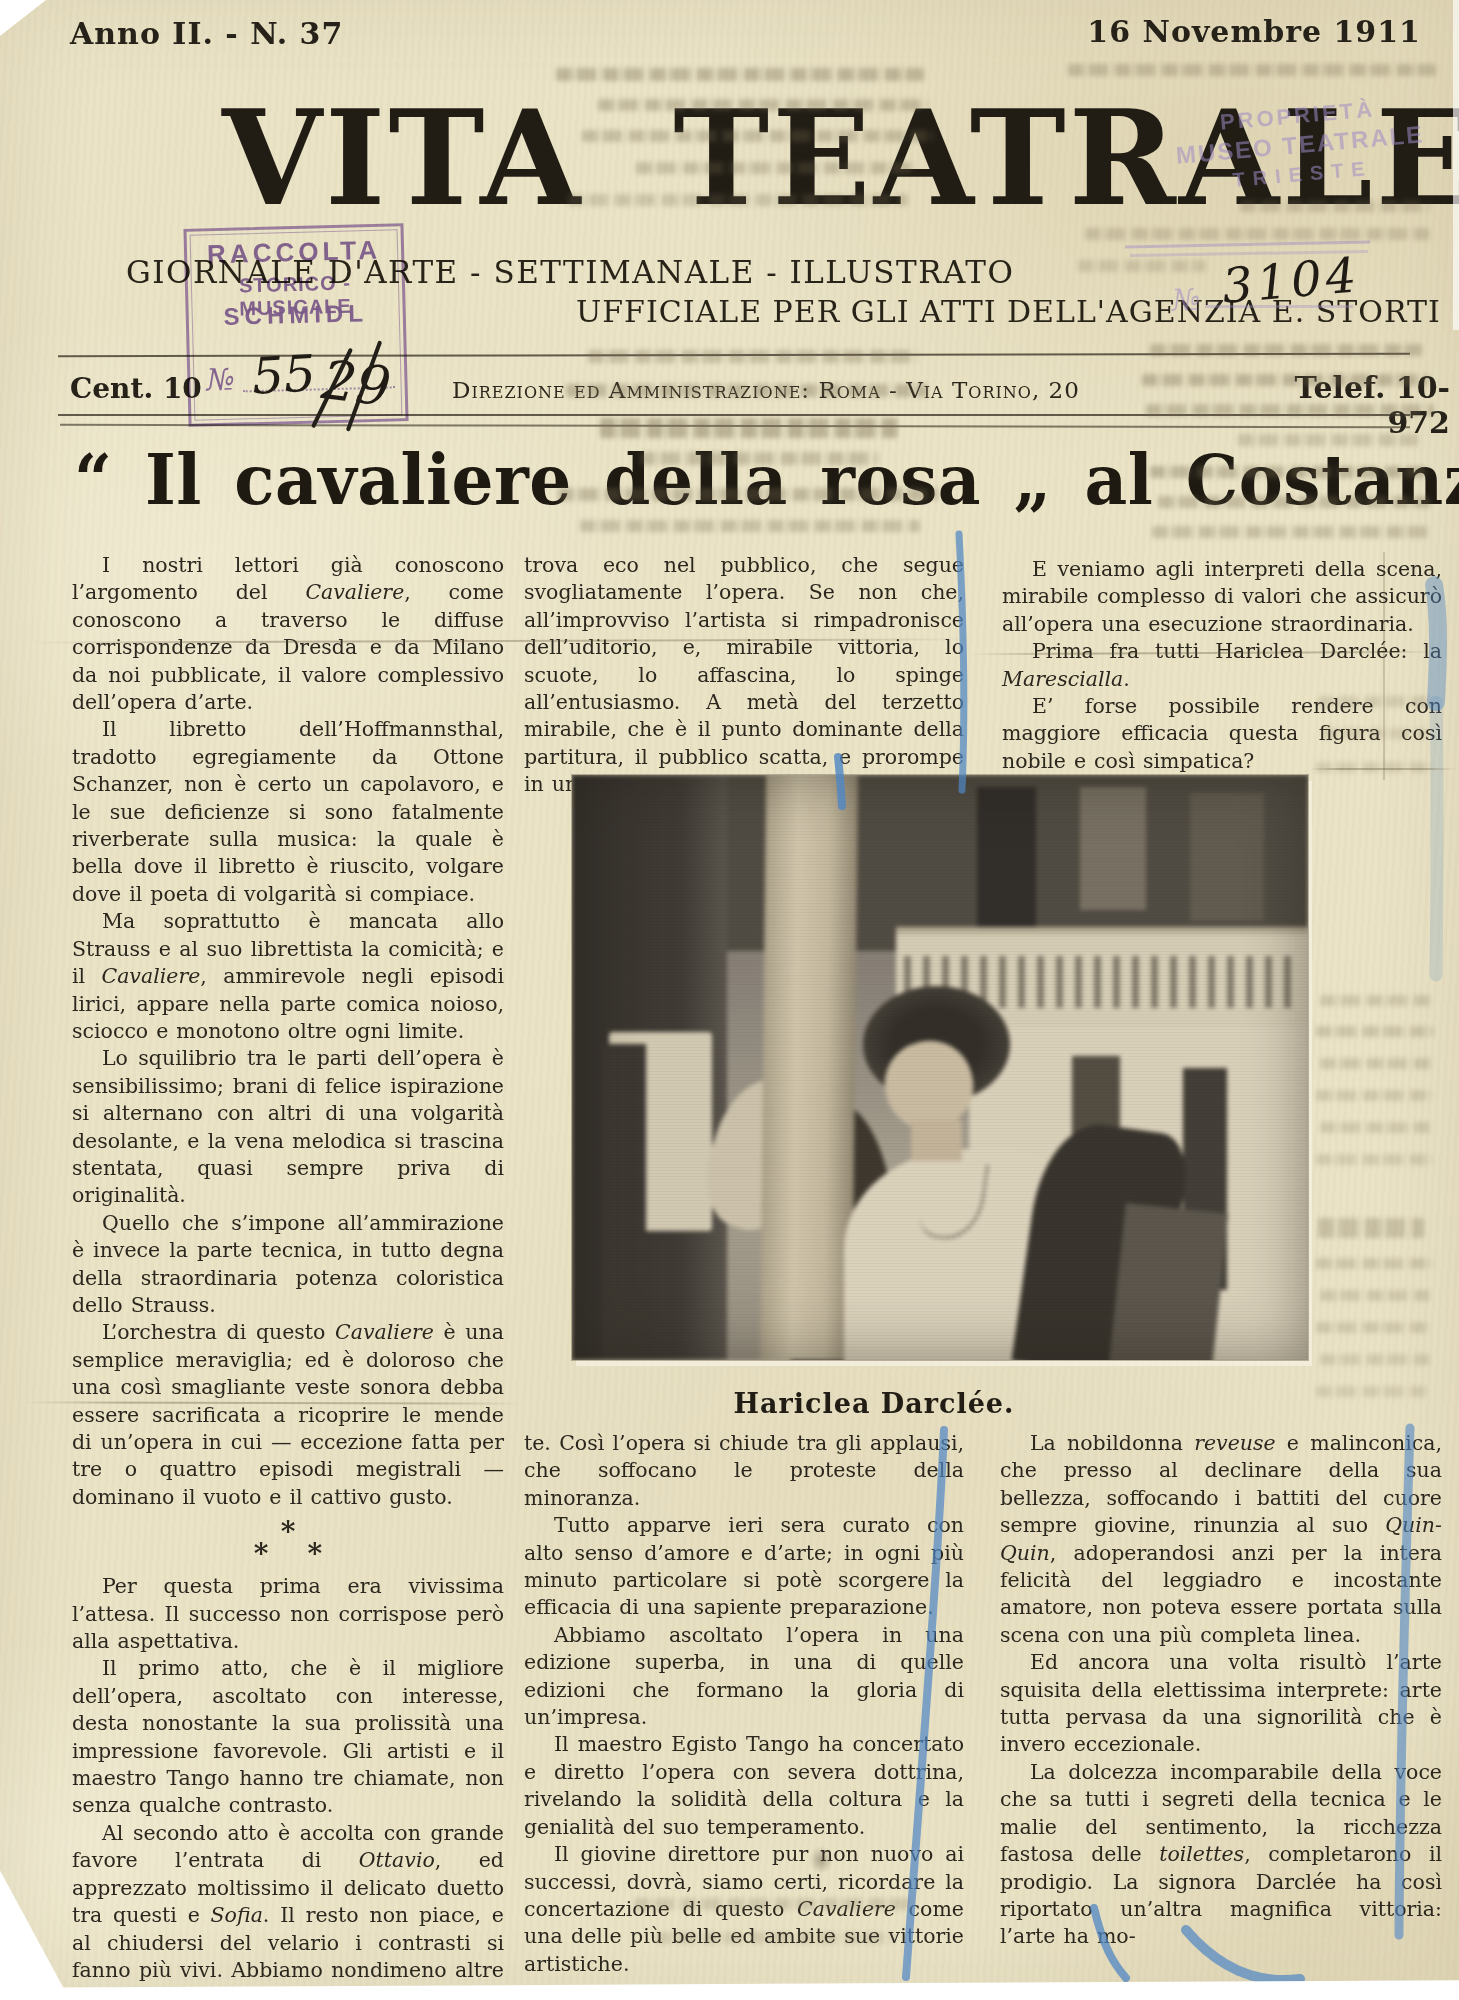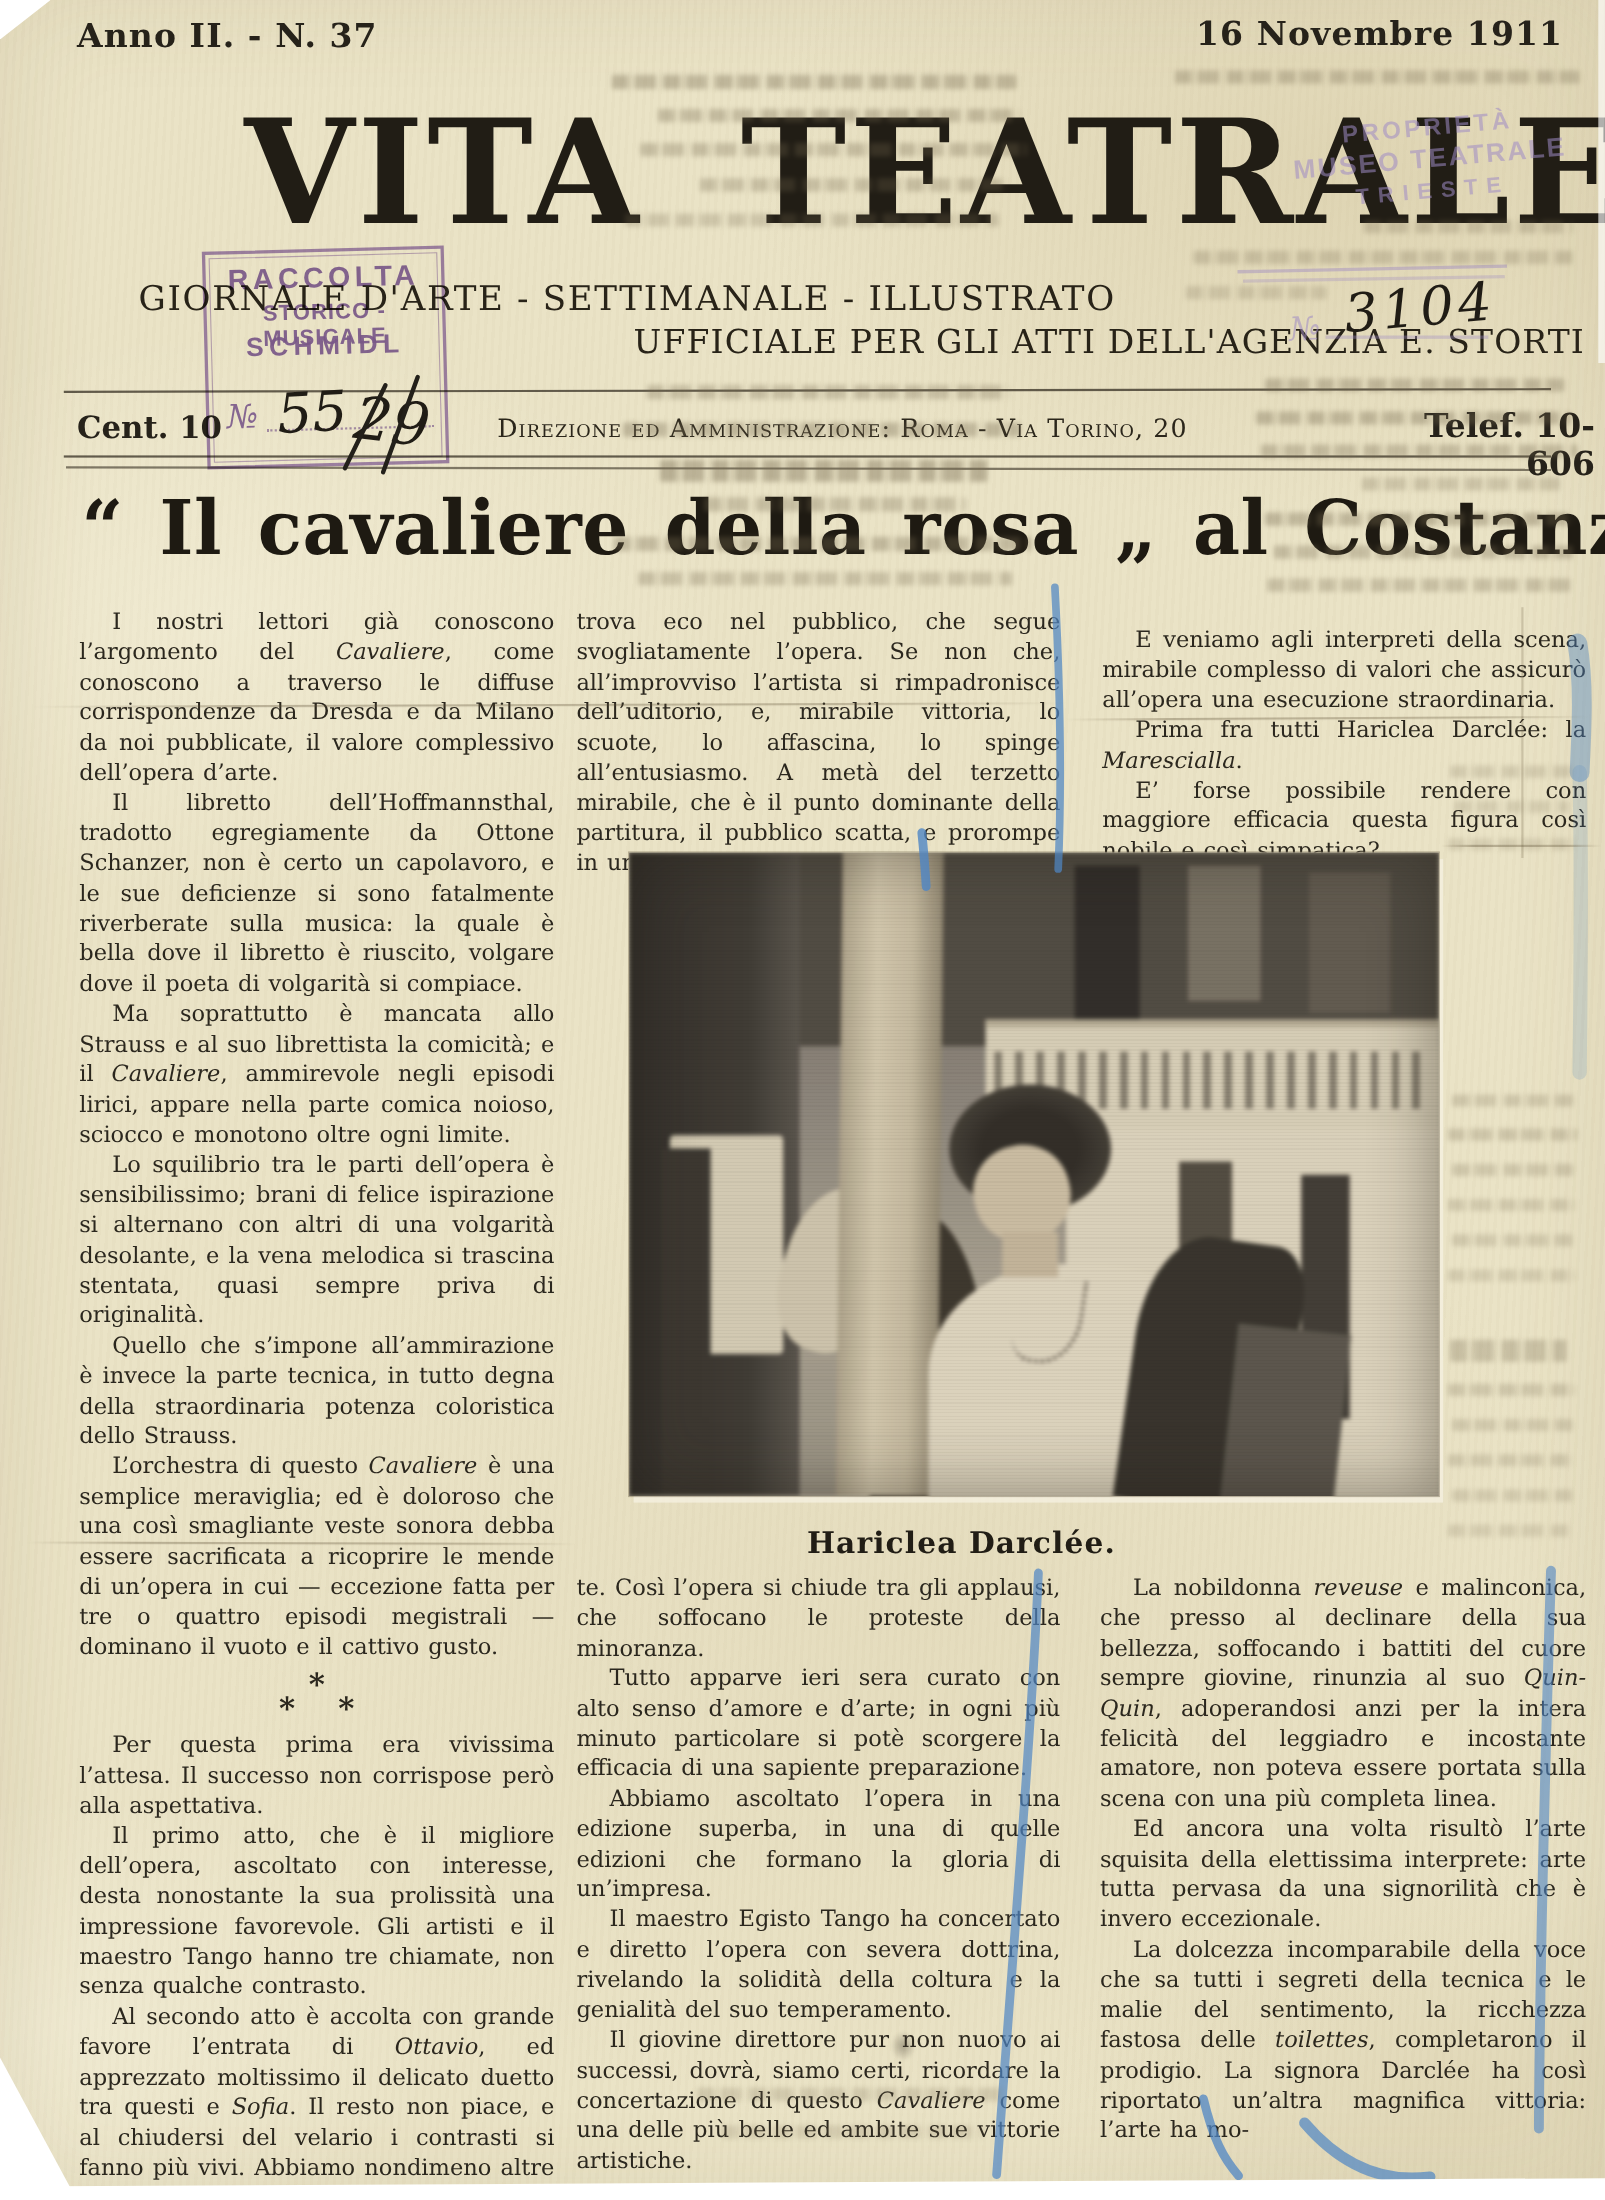--- a/index.html
+++ b/index.html
@@ -139,21 +139,21 @@
   <div class="abs faint-no">№</div>
   <div class="abs lav" style="left:1205px;top:305px;width:148px;height:3px;opacity:.8;"></div>
   <div class="abs hand hand-3104">3104</div>
 
   <div class="abs rule" style="left:58px;top:354px;width:1352px;transform:rotate(-.1deg);"></div>
   <div class="abs rule" style="left:58px;top:414px;width:1352px;"></div>
   <div class="abs rule" style="left:60px;top:425px;width:1350px;opacity:.8;transform:rotate(.1deg);"></div>
 
   <div class="abs price">Cent. 10</div>
   <div class="abs address">Direzione ed Amministrazione: Roma - Via Torino, 20</div>
-  <div class="abs phone">Telef. 10-606</div>
+  <div class="abs phone">Telef. 10-972</div>
 
   <div class="abs stamp-box">
     <div class="inner"></div>
     <div class="stamp-line st1">RACCOLTA</div>
     <div class="stamp-line st2">STORICO - MUSICALE</div>
     <div class="stamp-line st3">SCHMIDL</div>
     <div class="stamp-no">№</div>
     <div class="stamp-dots"></div>
   </div>
   <div class="abs hand hand-55">55</div>
@@ -174,21 +174,21 @@
         <div>*</div>
         <div>* *</div>
       </div>
       <p><span>Per questa prima era vivissima l’attesa. Il successo non corrispose però alla aspettativa.</span></p>
       <p><span>Il primo atto, che è il migliore dell’opera, ascoltato con interesse, desta nonostante la sua prolissità una impressione favorevole. Gli artisti e il maestro Tango hanno tre chiamate, non senza qualche contrasto.</span></p>
       <p><span>Al secondo atto è accolta con grande favore l’entrata di </span><i>Ottavio</i><span>, ed apprezzato moltissimo il delicato duetto tra questi e </span><i>Sofia</i><span>. Il resto non piace, e al chiudersi del velario i contrasti si fanno più vivi. Abbiamo nondimeno altre tre chiamate.</span></p>
     </div>
   <div class="abs col" style="left:524px;top:552px;width:440px;">
       <p class="ni"><span>trova eco nel pubblico, che segue svogliatamente l’opera. Se non che, all’improvviso l’artista si rimpadronisce dell’uditorio, e, mirabile vittoria, lo scuote, lo affascina, lo spinge all’entusiasmo. A metà del terzetto mirabile, che è il punto dominante della partitura, il pubblico scatta, e prorompe in un applauso scroscian-</span></p>
     </div>
-  <div class="abs col" style="left:1002px;top:568px;width:440px;">
+  <div class="abs col" style="left:1002px;top:556px;width:440px;">
       <p><span>E veniamo agli interpreti della scena, mirabile complesso di valori che assicurò all’opera una esecuzione straordinaria.</span></p>
       <p><span>Prima fra tutti Hariclea Darclée: la </span><i>Marescialla</i><span>.</span></p>
       <p><span>E’ forse possibile rendere con maggiore efficacia questa figura così nobile e così simpatica?</span></p>
     </div>
   <div class="abs col" style="left:524px;top:1430px;width:440px;">
       <p class="ni"><span>te. Così l’opera si chiude tra gli applausi, che soffocano le proteste della minoranza.</span></p>
       <p><span>Tutto apparve ieri sera curato con alto senso d’amore e d’arte; in ogni più minuto particolare si potè scorgere la efficacia di una sapiente preparazione.</span></p>
       <p><span>Abbiamo ascoltato l’opera in una edizione superba, in una di quelle edizioni che formano la gloria di un’impresa.</span></p>
       <p><span>Il maestro Egisto Tango ha concertato e diretto l’opera con severa dottrina, rivelando la solidità della coltura e la genialità del suo temperamento.</span></p>
       <p><span>Il giovine direttore pur non nuovo ai successi, dovrà, siamo certi, ricordare la concertazione di questo </span><i>Cavaliere</i><span> come una delle più belle ed ambite sue vittorie artistiche.</span></p>

